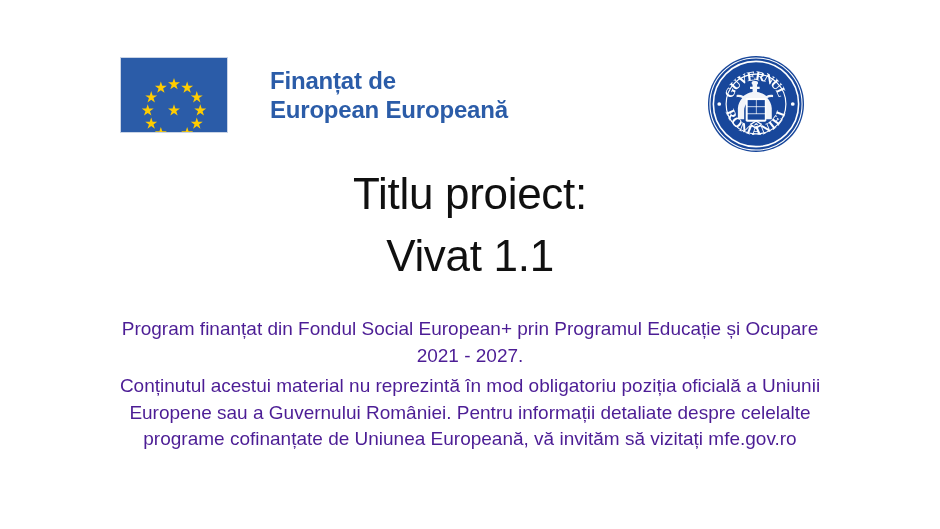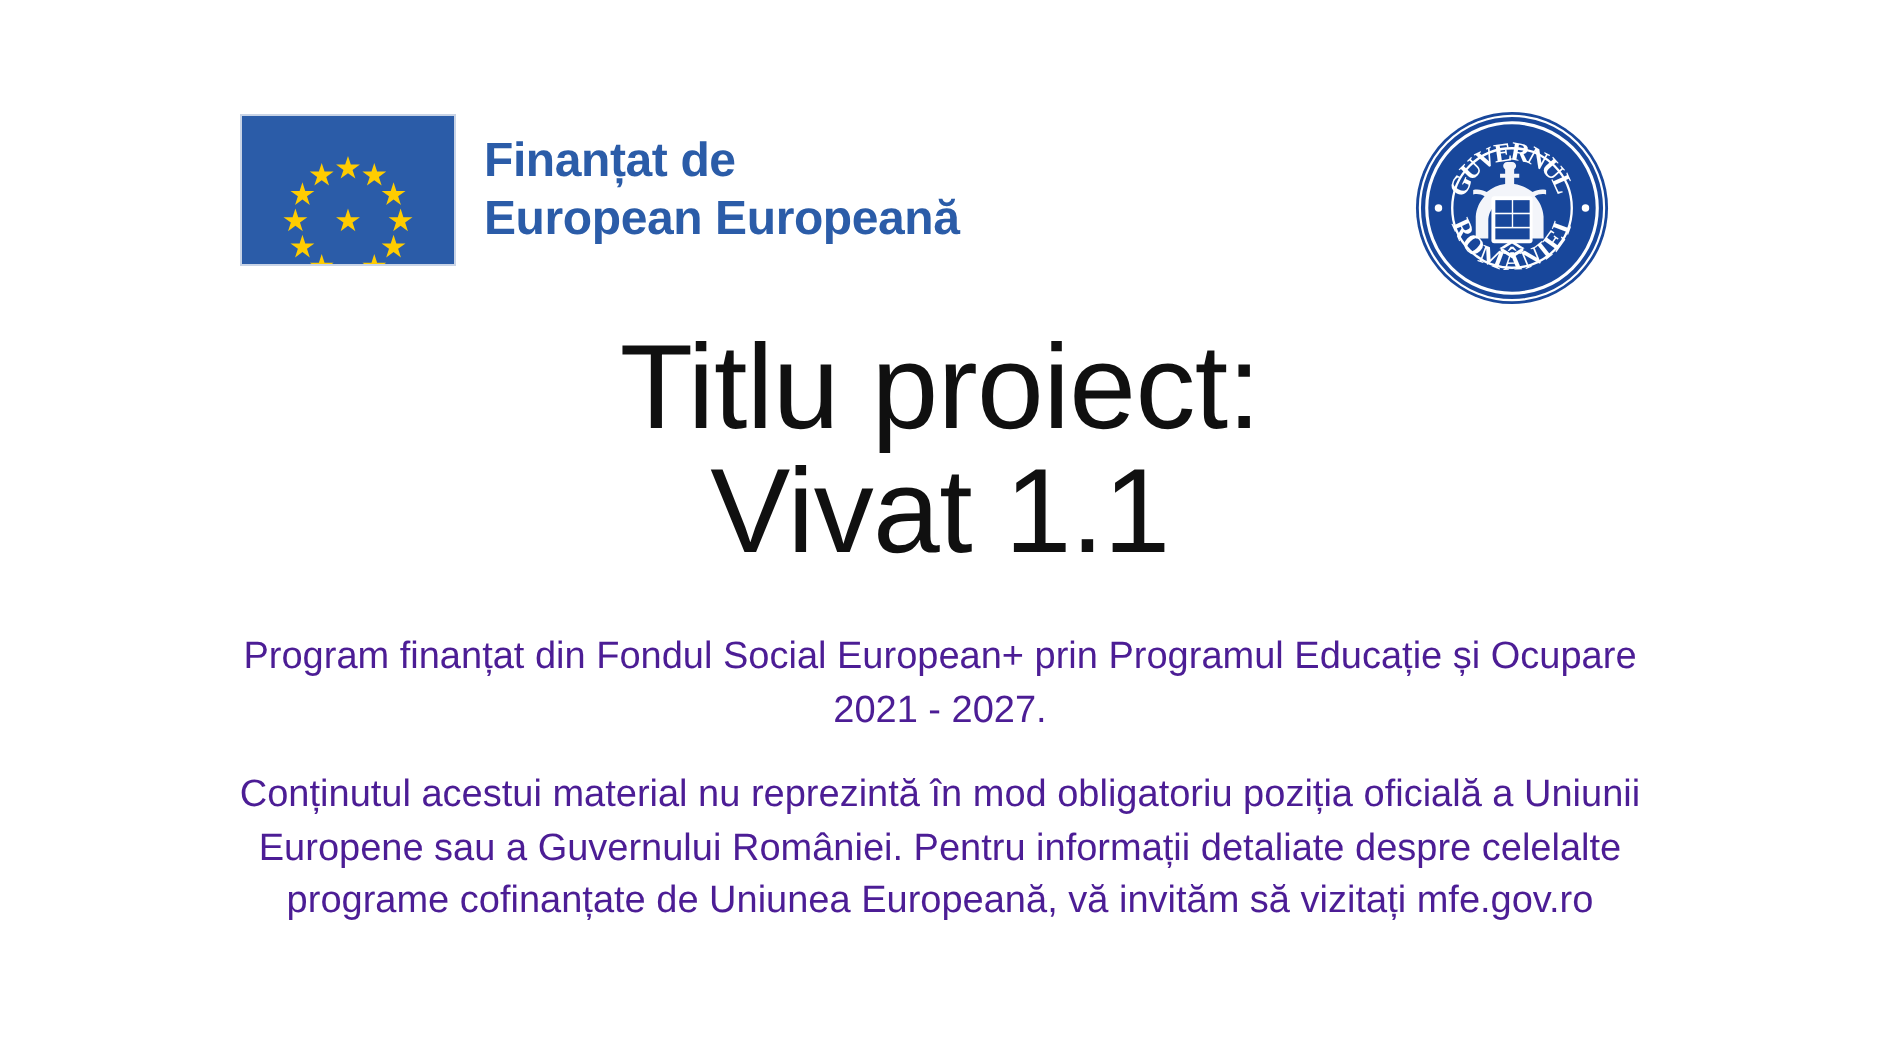--- a/index.html
+++ b/index.html
@@ -30,20 +30,21 @@
     width: 940px;
     height: 160px;
   }
 
   .eu-logo {
     position: absolute;
     left: 120px;
     top: 57px;
     display: flex;
     align-items: center;
+    gap: 28px;
   }
 
   .eu-flag {
     width: 108px;
     height: 76px;
     background: #2B5CA8;
     border: 1px solid #c9d4e6;
     box-sizing: border-box;
     position: relative;
     flex: none;
@@ -79,21 +80,21 @@
   }
 
   
   .title-block {
     position: absolute;
     top: 163px;
     left: 0;
     width: 940px;
     text-align: center;
     color: #101010;
-    font-size: 60px;
+    font-size: 44px;
     line-height: 62px;
     font-weight: 300;
     letter-spacing: -0.3px;
   }
   .title-line {
     display: block;
   }
 
   
   .body-block {
@@ -104,21 +105,21 @@
     text-align: center;
     color: #4c1d95;
     font-size: 19px;
     line-height: 26.5px;
     font-weight: 400;
   }
   .body-para {
     margin: 0;
   }
   .body-para + .body-para {
-    margin-top: 16px;
+    margin-top: 4px;
   }
 </style>
 </head>
 <body>
 
 <div class="slide">
 
   <div class="logo-row">
 
     <div class="eu-logo">

